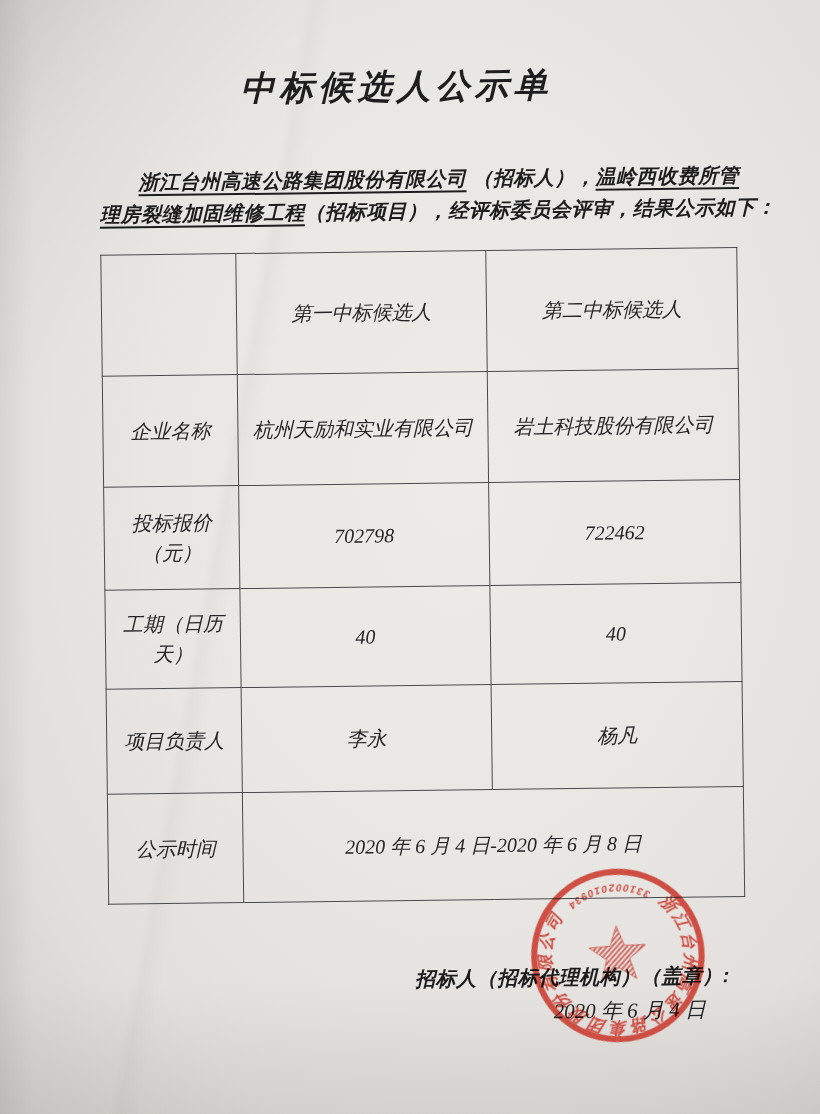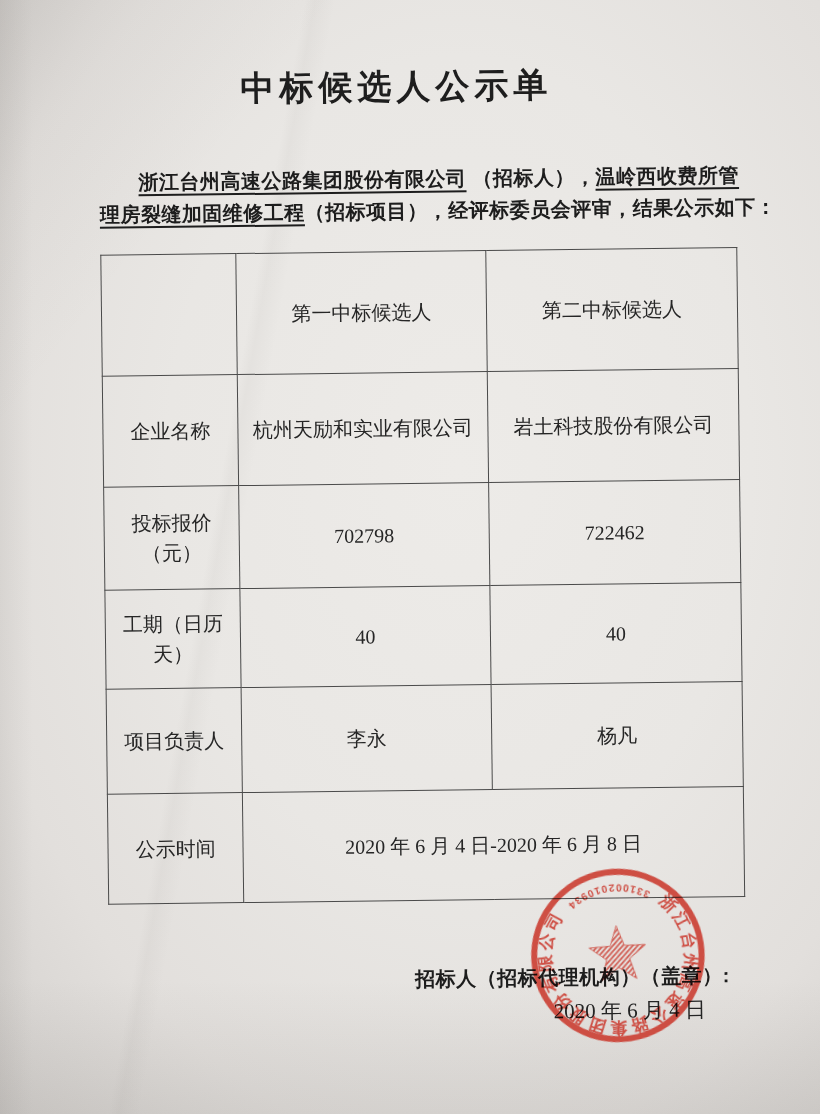--- a/index.html
+++ b/index.html
@@ -3,20 +3,21 @@
 <meta charset="utf-8">
 <style>
   html,body{margin:0;padding:0;}
   .photo{
     position:relative;
     width:820px;height:1114px;
     overflow:hidden;
     background:
       radial-gradient(ellipse at 56% 42%, #edebe8 0%, #e9e7e4 45%, #e2dfdc 75%, #d3d0cd 100%);
     font-family:"Liberation Sans","DejaVu Sans",sans-serif;
+    font-style:italic;
   }
   
   .shade{position:absolute;inset:0;pointer-events:none;}
   .shade-tl{background:linear-gradient(128deg, rgba(90,85,80,0.12) 0%, rgba(90,85,80,0.04) 9%, rgba(0,0,0,0) 20%);}
   .shade-bottom{background:linear-gradient(180deg, rgba(0,0,0,0) 88%, rgba(80,75,70,0.10) 100%);}
   .shade-left{background:linear-gradient(90deg, rgba(80,75,70,0.08) 0%, rgba(0,0,0,0) 4%);}
   .shade-crease{background:linear-gradient(100deg, rgba(0,0,0,0) 30%, rgba(120,115,110,0.05) 31%, rgba(0,0,0,0) 33%);}
 
   .content{position:absolute;inset:0;transform:rotate(-0.7deg);transform-origin:50% 50%;color:#242424;}
 

